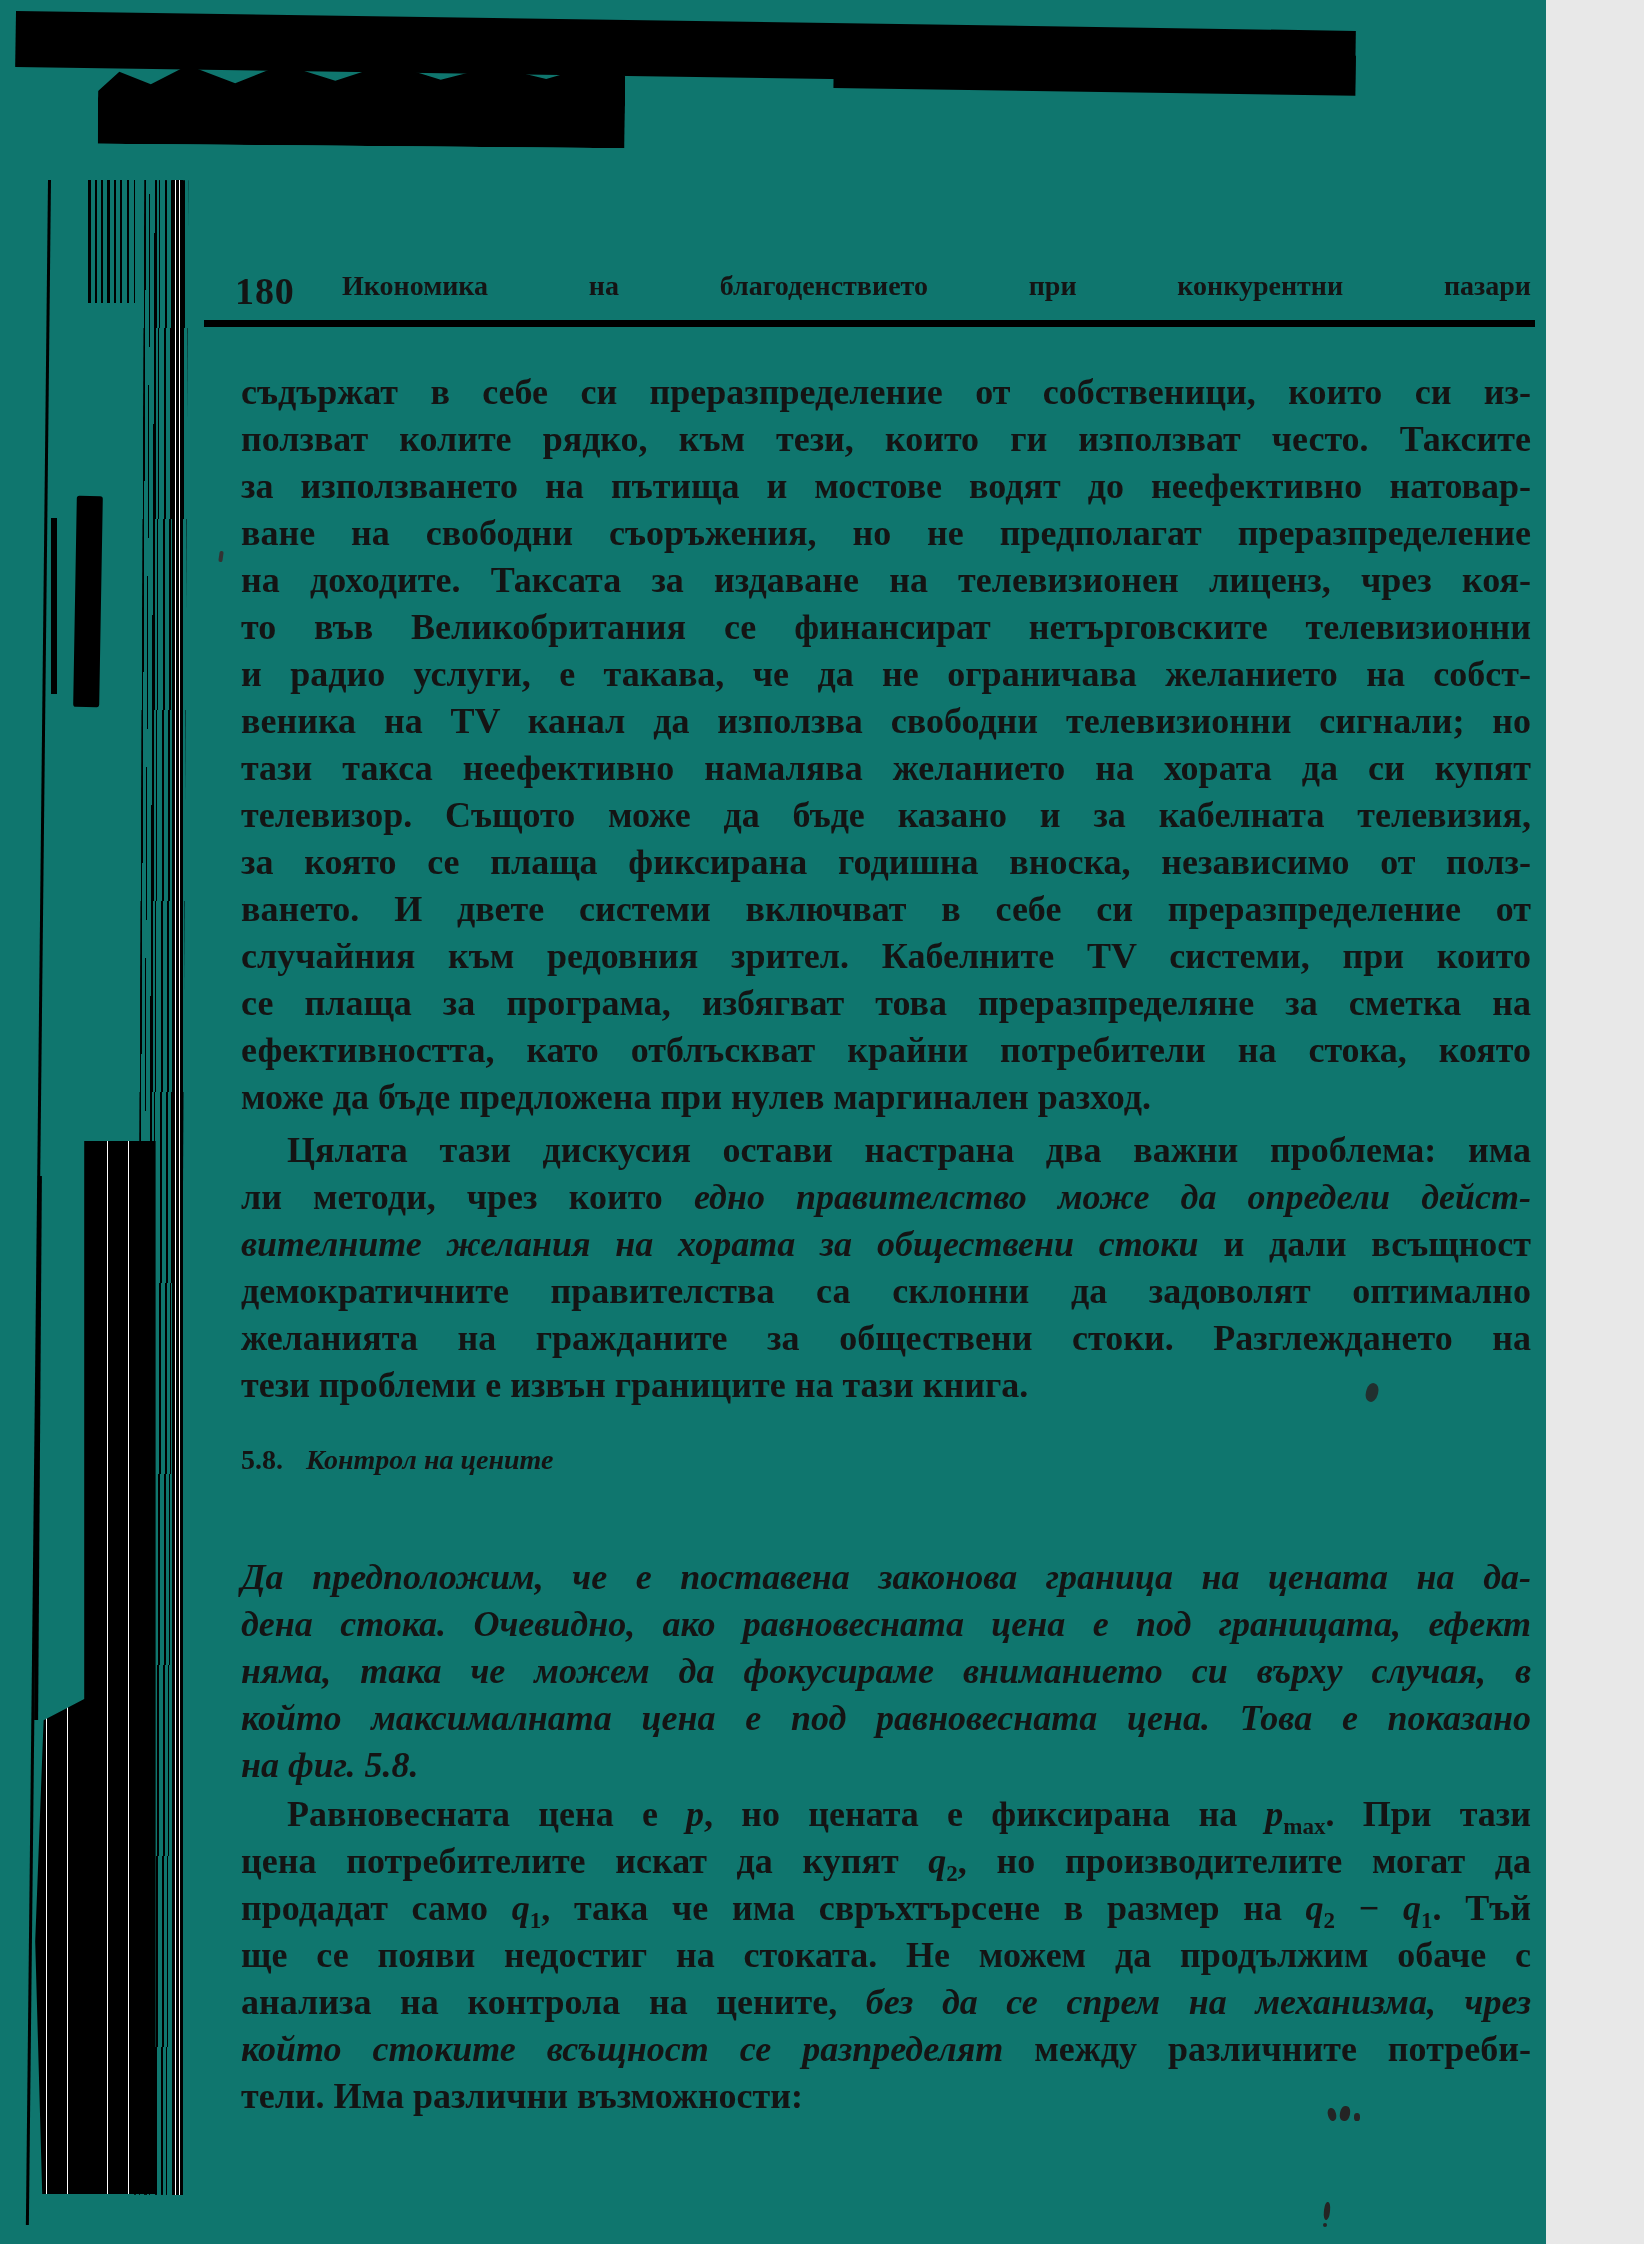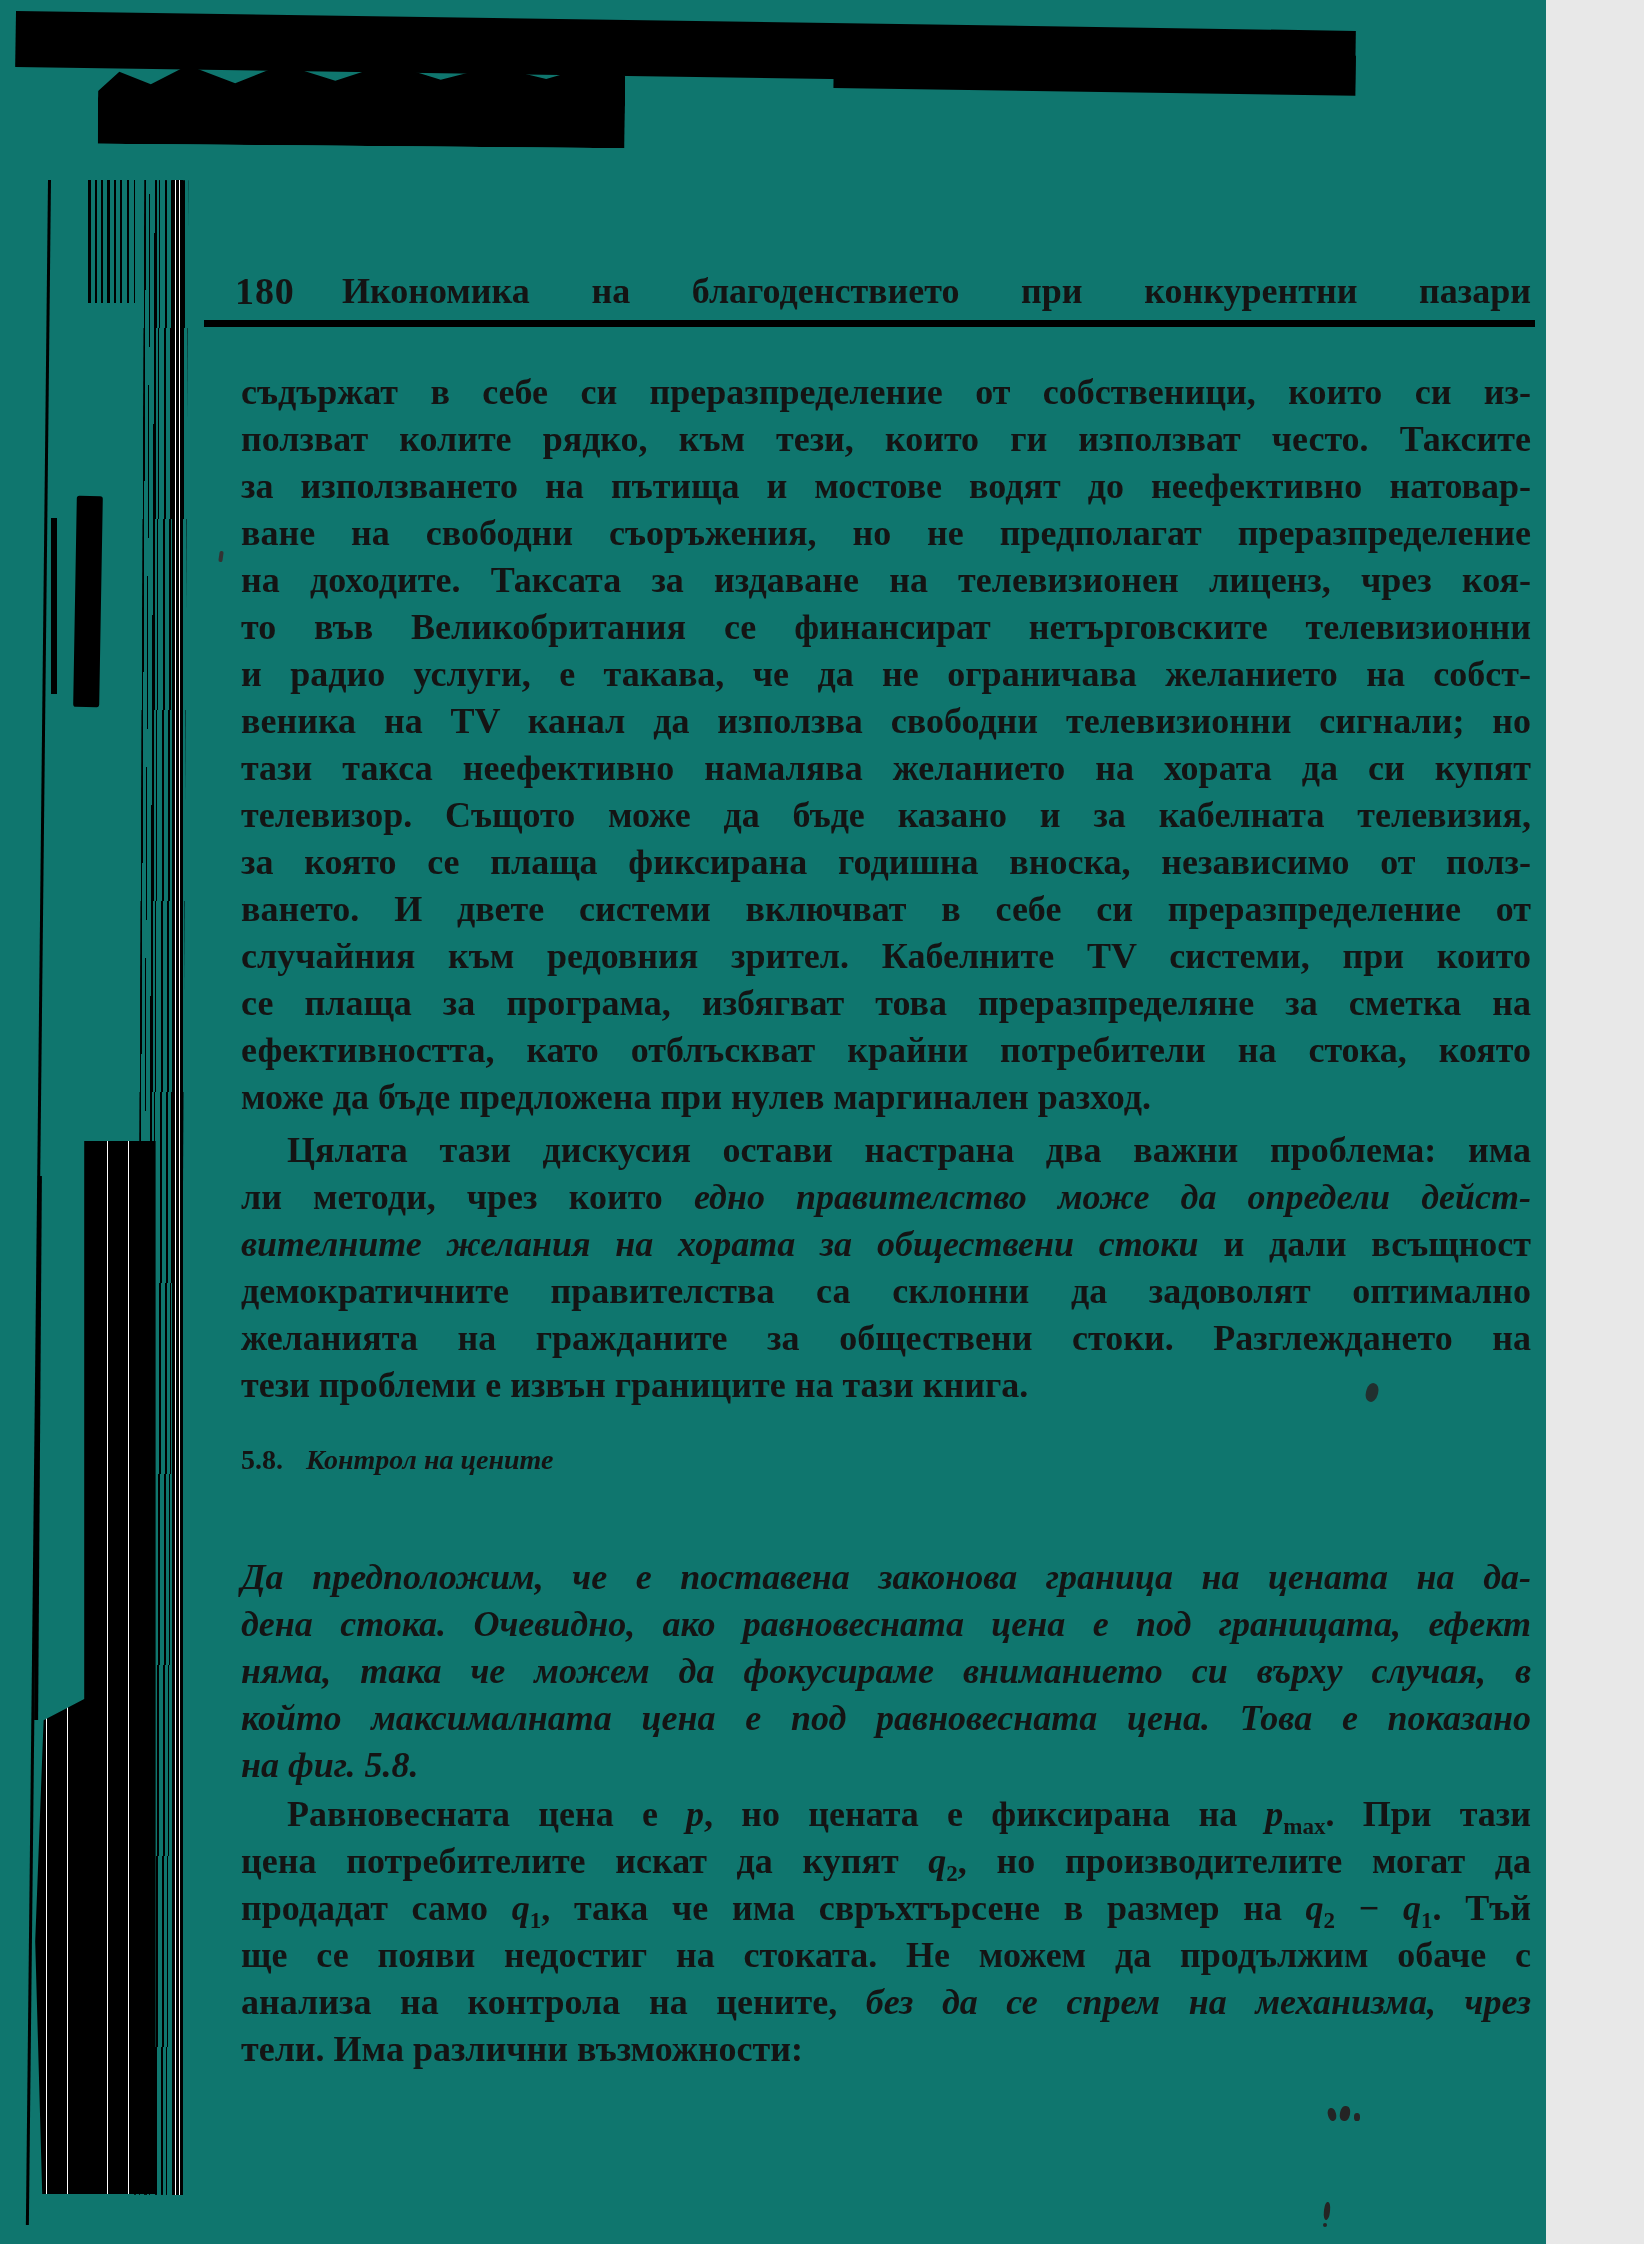--- a/index.html
+++ b/index.html
@@ -45,21 +45,21 @@
   .sp1{left:1366px;top:1383px;width:12.3px;height:19.3px;opacity:.85;transform:rotate(15deg);}
   .sq1a{left:1328px;top:2108px;width:8px;height:13px;transform:rotate(-15deg);}
   .sq1b{left:1340px;top:2106px;width:9.7px;height:15px;transform:rotate(12deg);}
   .sq1c{left:1354px;top:2113px;width:6.1px;height:8px;}
   .sq2a{left:1324px;top:2202px;width:6.1px;height:17.6px;transform:rotate(6deg);}
   .sq2b{left:1323px;top:2223px;width:4.4px;height:4.4px;}
   .tick1{left:219px;top:551px;width:4.4px;height:11.4px;background:#333;border-radius:1.8px;transform:rotate(8deg);}
   
   .pageno{position:absolute;left:235px;top:269px;font-size:38px;font-weight:700;letter-spacing:0.9px;}
   .runtitle{position:absolute;left:342px;top:270px;width:1189px;
-    font-size:36px;font-weight:700;
+    font-size:28px;font-weight:700;
     text-align:justify;text-align-last:justify;}
   .hrule{position:absolute;left:204px;top:320px;width:1331px;height:7px;background:#000;}
   .para{position:absolute;left:241px;width:1290px;font-size:36px;font-weight:600;}
   .line{height:47px;line-height:47px;text-align:justify;text-align-last:justify;white-space:nowrap;}
   .line.last{text-align-last:left;}
   .line.indent{text-indent:46px;}
   .it{font-style:italic;}
   .sub{font-size:23px;vertical-align:-8px;font-weight:700;font-style:normal;}
   #p0{top:369px;} #p1{top:1127px;} #p2{top:1554px;font-style:italic;} #p3{top:1791px;}
   .heading{position:absolute;left:241px;top:1444px;font-size:28px;font-weight:600;}
@@ -134,17 +134,18 @@
       <div class="line"><span>няма, така че можем да фокусираме вниманието си върху случая, в</span></div>
       <div class="line"><span>който максималната цена е под равновесната цена.  Това е показано</span></div>
       <div class="line last"><span>на фиг. 5.8.</span></div>
     </div>
   <div class="para" id="p3">
       <div class="line indent"><span>Равновесната цена е </span><span class="it">p</span><span>, но цената е фиксирана на </span><span class="it">p</span><span class="sub">max</span><span>.  При тази</span></div>
       <div class="line"><span>цена потребителите искат да купят </span><span class="it">q</span><span class="sub">2</span><span>, но производителите могат да</span></div>
       <div class="line"><span>продадат само </span><span class="it">q</span><span class="sub">1</span><span>, така че има свръхтърсене в размер на </span><span class="it">q</span><span class="sub">2</span><span> − </span><span class="it">q</span><span class="sub">1</span><span>.  Тъй</span></div>
       <div class="line"><span>ще се появи недостиг на стоката.  Не можем да продължим обаче с</span></div>
       <div class="line"><span>анализа на контрола на цените, </span><span class="it">без да се спрем на механизма, чрез</span></div>
+      <div class="line"><span class="it">който стоките всъщност се разпределят</span><span> между различните потреби-</span></div>
       <div class="line last"><span>тели.  Има различни възможности:</span></div>
     </div>
 
 </div>
 
 
 </body></html>

